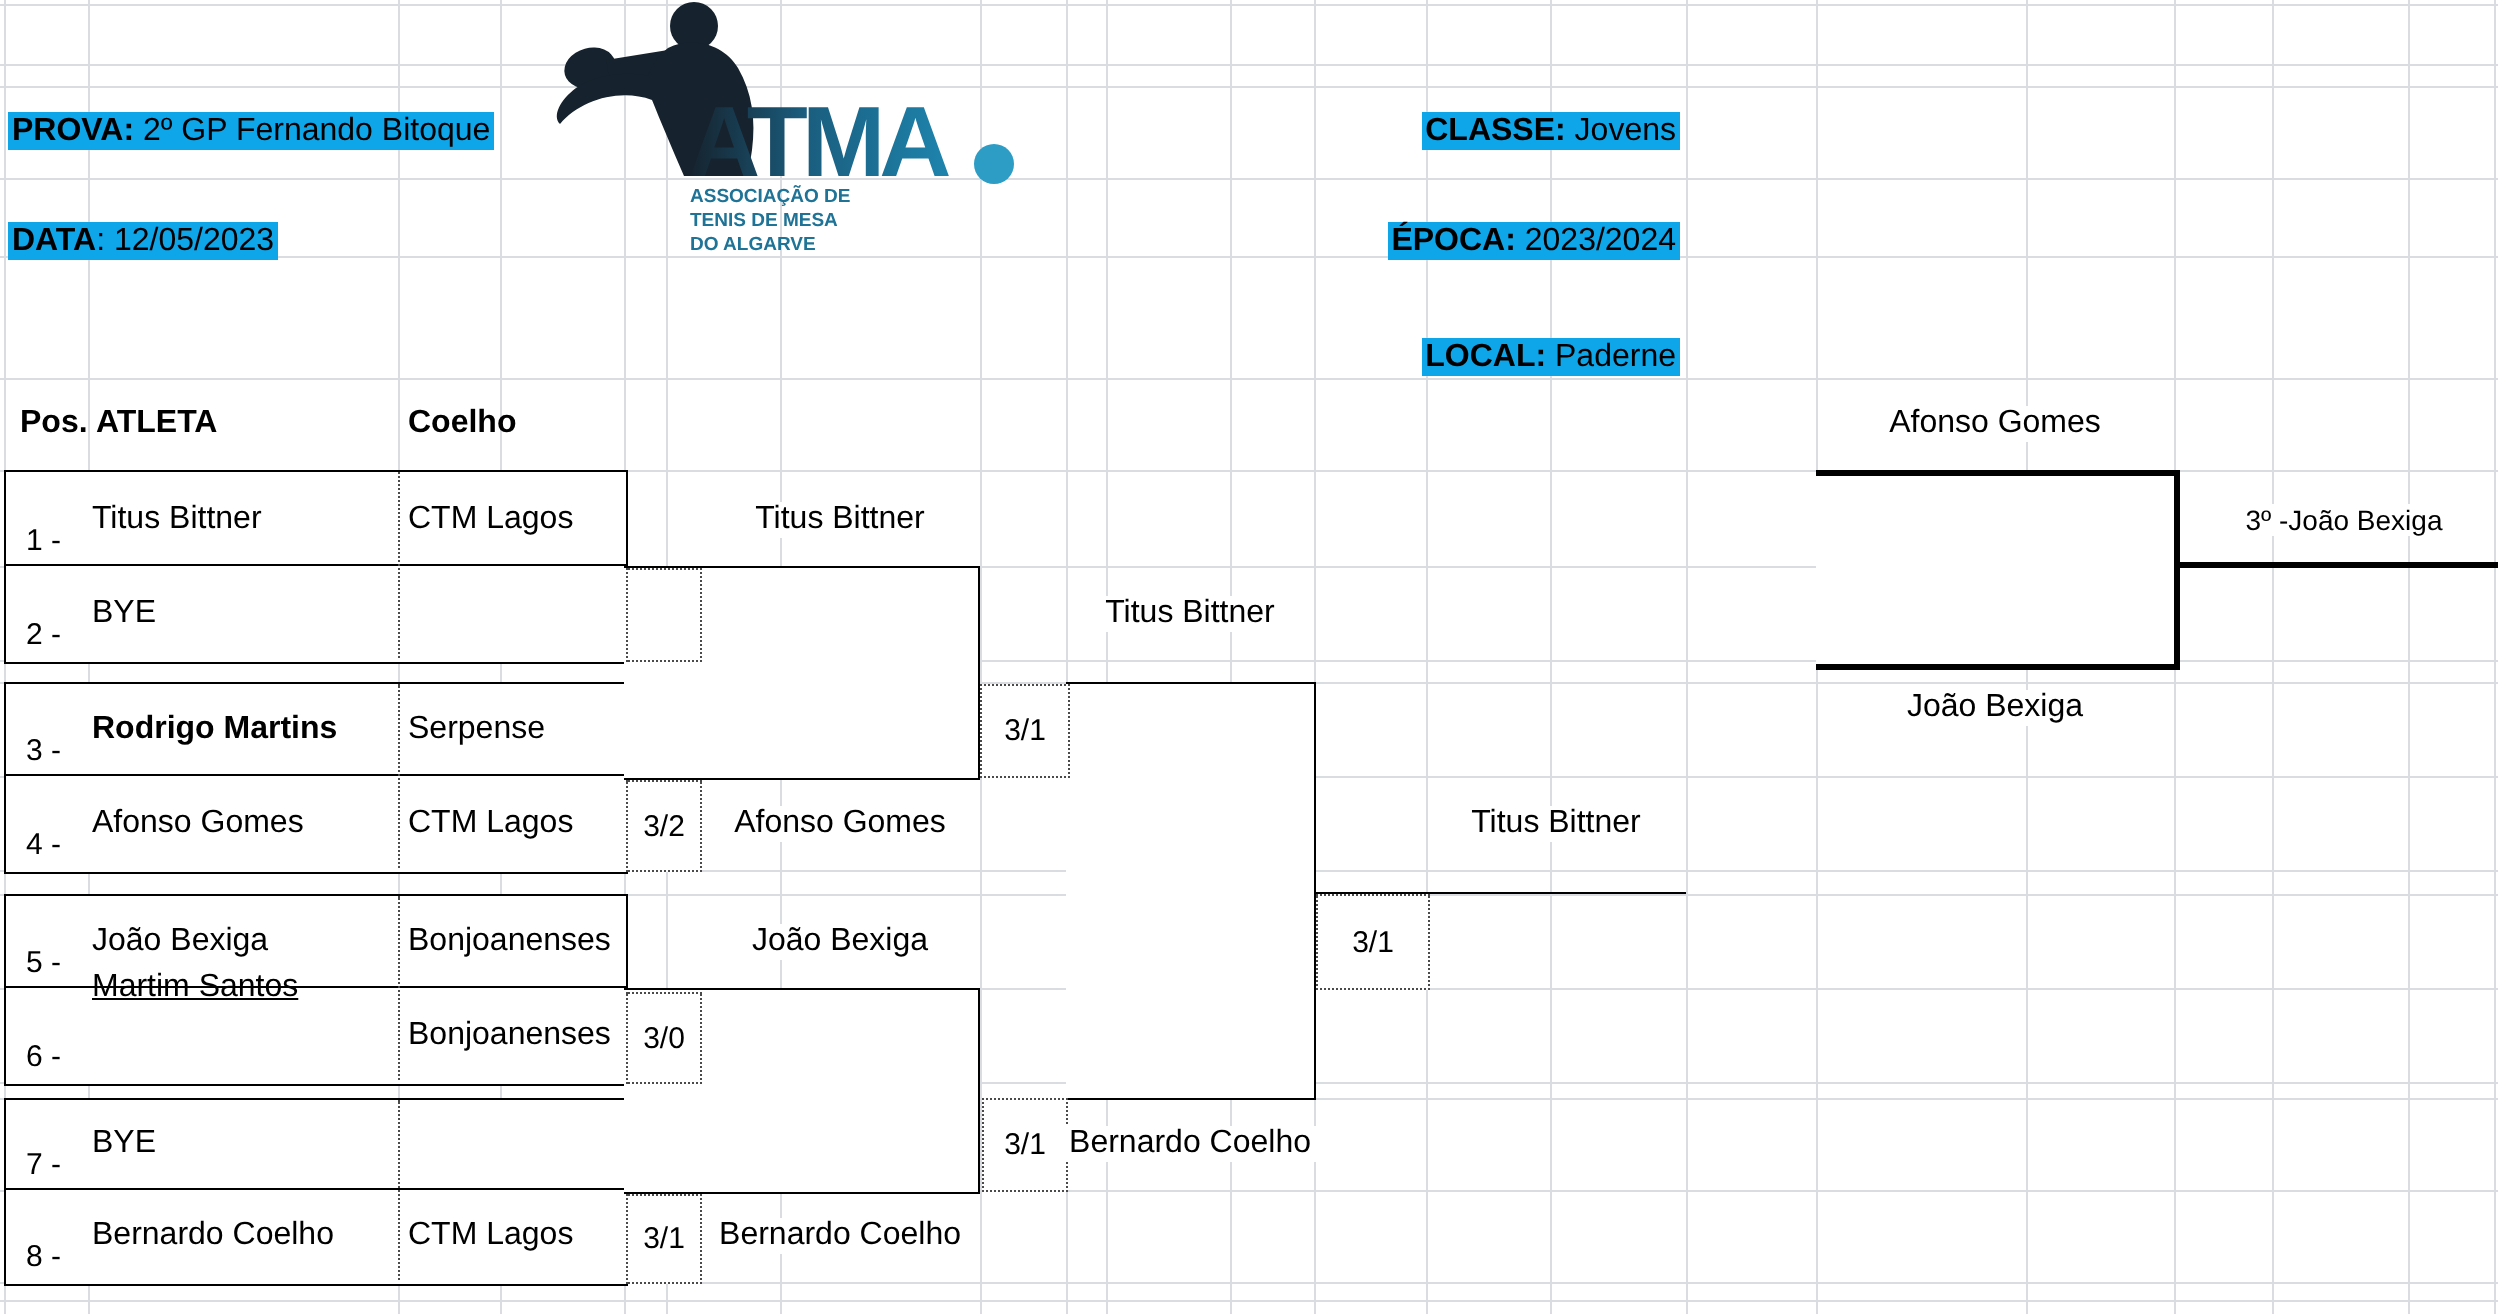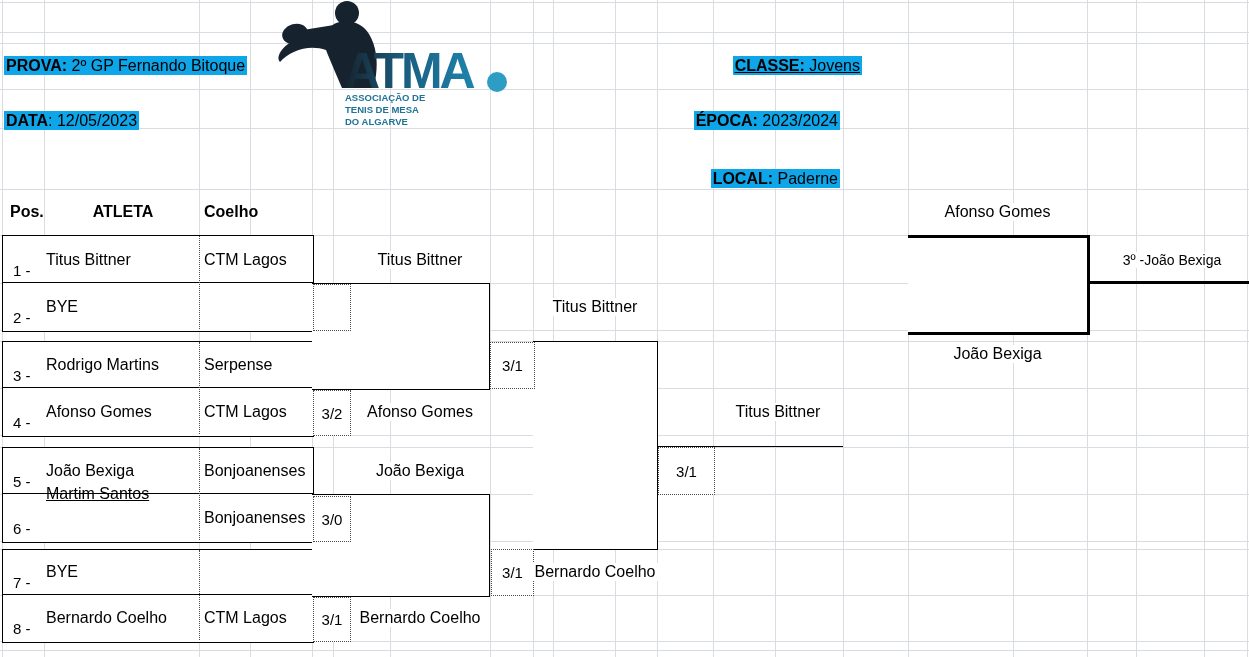--- a/index.html
+++ b/index.html
@@ -80,21 +80,21 @@
       <div class="grid-h" style="top: 641px;"></div>
       <div class="grid-h" style="top: 650px;"></div>
     </div>
 
   <div class="hdrline" style="left:4px;top:57px;">
     <span><span class="lbl">PROVA:</span><span> 2º GP Fernando Bitoque</span></span>
   </div>
   <div class="hdrline" style="left:4px;top:112px;">
     <span><span class="lbl">DATA</span><span>: 12/05/2023</span></span>
   </div>
-  <div class="hdrline" style="right:387px;top:57px;text-decoration:underline;">
+  <div class="hdrline" style="right:409px;top:57px;">
     <span><span class="lbl">CLASSE:</span><span> Jovens</span></span>
   </div>
   <div class="hdrline" style="right:409px;top:112px;">
     <span><span class="lbl">ÉPOCA:</span><span> 2023/2024</span></span>
   </div>
   <div class="hdrline" style="right:409px;top:170px;">
     <span><span class="lbl">LOCAL:</span><span> Paderne</span></span>
   </div>
 
   <div class="abs" style="left:270px;top:0;width:245px;height:130px;">
@@ -116,21 +116,21 @@
       </g>
       <text x="74" y="88" font-family="Liberation Sans, sans-serif" font-weight="bold" font-size="50" letter-spacing="-3" fill="url(#wm)">ATMA</text>
       <circle cx="227" cy="82" r="10" fill="#2d9dc6"></circle>
       <text x="75" y="101" font-size="9.5" font-weight="bold" fill="#1f7396">ASSOCIAÇÃO DE</text>
       <text x="75" y="113" font-size="9.5" font-weight="bold" fill="#1f7396">TENIS DE MESA</text>
       <text x="75" y="125" font-size="9.5" font-weight="bold" fill="#1f7396">DO ALGARVE</text>
     </svg>
   </div>
 
   <div class="thead" style="left:10px;top:203px;">Pos.</div>
-  <div class="thead" style="left:48px;top:203px;width:150px;text-align:center;">ATLETA</div>
+  <div class="thead" style="left:48px;top:203px;width:150px;">ATLETA</div>
   <div class="thead" style="left:204px;top:203px;">Coelho</div>
 
   <div class="pbox" style="top:235px;height:95px;"></div>
   <div class="pbox" style="top:341px;height:94px;"></div>
   <div class="pbox" style="top:447px;height:94px;"></div>
   <div class="pbox" style="top:549px;height:92px;"></div>
   <div class="midline" style="top:282px;"></div>
   <div class="midline" style="top:387px;"></div>
   <div class="midline" style="top:493px;"></div>
   <div class="midline" style="top:594px;"></div>
@@ -141,21 +141,21 @@
 
   <div class="posn" style="top:262px;">1 -</div>
   <div class="cellname" style="top:236px;height:47px;">Titus Bittner</div>
   <div class="cellclub" style="top:236px;height:47px;">CTM Lagos</div>
 
   <div class="posn" style="top:309px;">2 -</div>
   <div class="cellname" style="top:283px;height:47px;">BYE</div>
   <div class="cellclub" style="top:283px;height:47px;"></div>
 
   <div class="posn" style="top:367px;">3 -</div>
-  <div class="cellname" style="top:341px;height:47px;">Rodrigo Martins</div>
+  <div class="cellname" style="top:341px;height:47px;font-weight:bold;">Rodrigo Martins</div>
   <div class="cellclub" style="top:341px;height:47px;">Serpense</div>
 
   <div class="posn" style="top:414px;">4 -</div>
   <div class="cellname" style="top:388px;height:47px;">Afonso Gomes</div>
   <div class="cellclub" style="top:388px;height:47px;">CTM Lagos</div>
 
   <div class="posn" style="top:473px;">5 -</div>
   <div class="cellname" style="top:447px;height:47px;">João Bexiga</div>
   <div class="cellclub" style="top:447px;height:47px;">Bonjoanenses</div>
 

